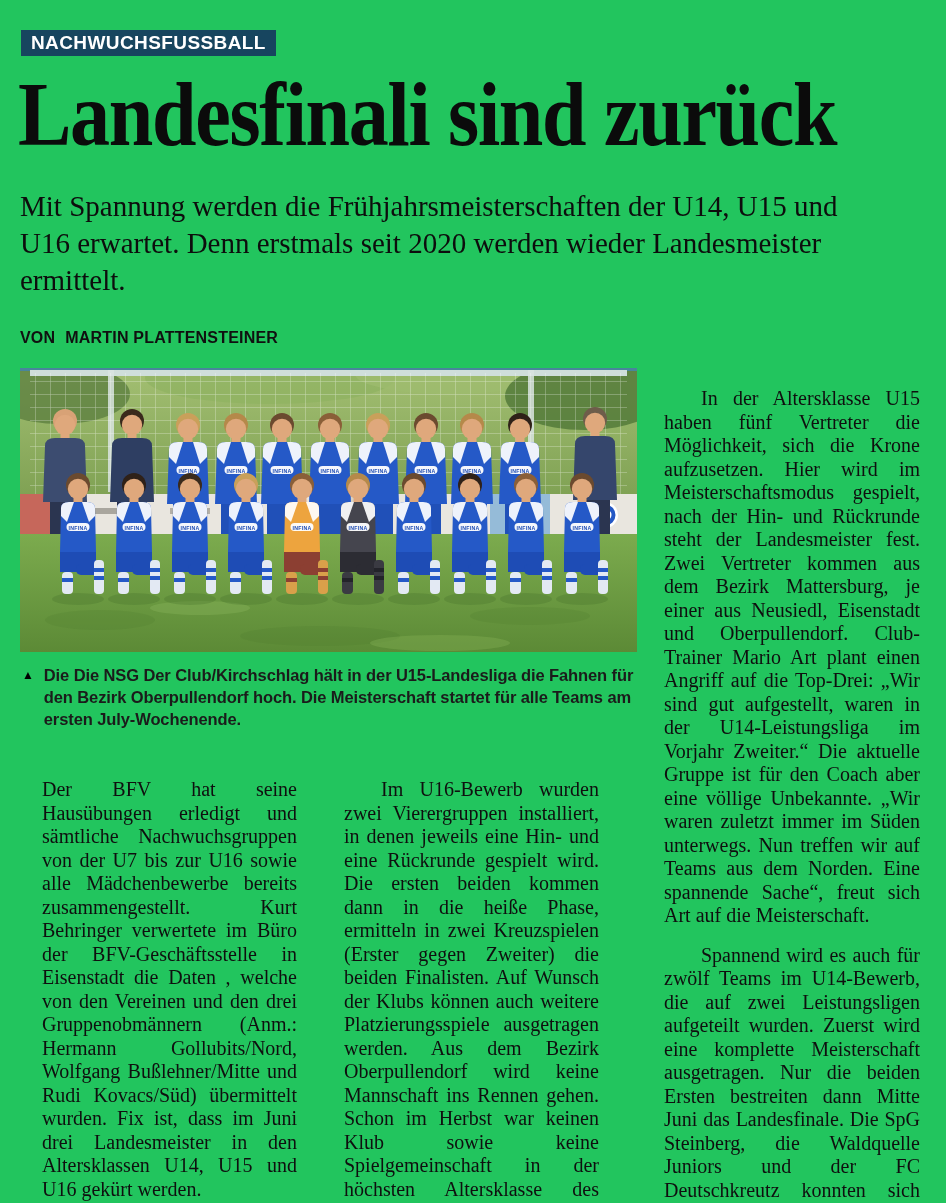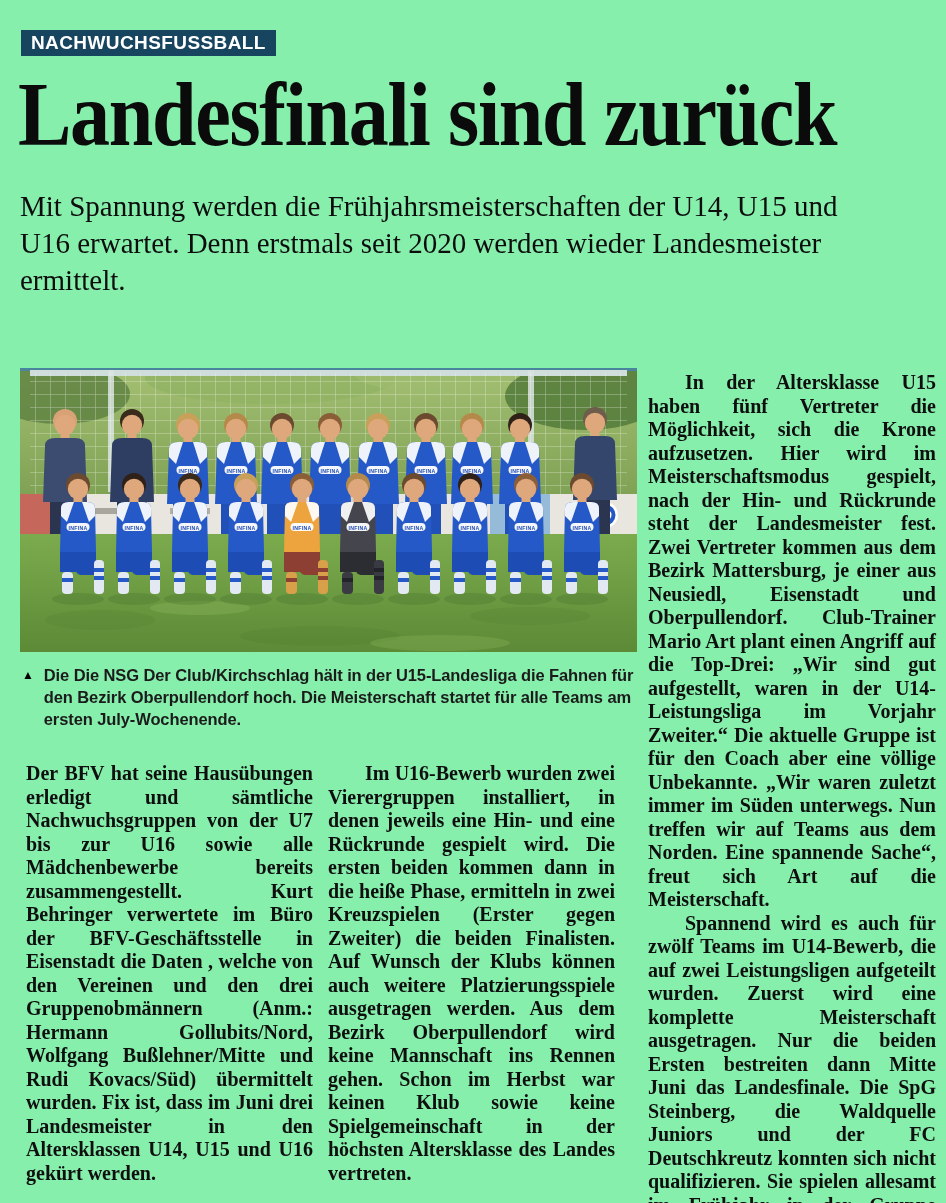--- a/index.html
+++ b/index.html
@@ -1,21 +1,21 @@
 <!DOCTYPE html>
 <html lang="de"><head>
 <meta charset="utf-8">
 <style>
   * { box-sizing: border-box; margin: 0; padding: 0; }
   html, body { background: #ffffff; }
   .page {
     position: relative;
     width: 946px;
     height: 1203px;
-    background: #86efac;
+    background: #22c55e;
     font-family: "Liberation Serif", "DejaVu Serif", serif;
     overflow: hidden;
   }
   .kicker {
     position: absolute; left: 21px; top: 30px;
     background: #17455f; color: #ffffff;
     font: 700 19px/26px "Liberation Sans", "DejaVu Sans", sans-serif;
     padding: 0 10px; letter-spacing: 0.4px;
   }
   .headline {
@@ -47,37 +47,40 @@
     font: 600 16.5px/22px "Liberation Sans", "DejaVu Sans", sans-serif;
     color: #1b1b1b; letter-spacing: -0.1px;
   }
   .caption .tri { font-size: 12px; line-height: 22px; color: #000; flex: 0 0 auto; }
   .bodycol {
     position: absolute; width: 287px;
     font: 400 20px/23.5px "Liberation Serif", "DejaVu Serif", serif;
     color: #0f0f0f; text-align: justify;
     hyphens: auto; -webkit-hyphens: auto;
   }
-  .bodycol p { margin: 0; font-weight: bold; }
+  .bodycol p { margin: 16px; }
   .bodycol p.indent { text-indent: 37px; }
   #col1 { left: 26px;  top: 762px; }
   #col2 { left: 328px; top: 762px; }
   #col3 { left: 648px; top: 371px; width: 288px; }
 </style>
 </head>
 <body>
 
 <div class="page">
 
   <div class="kicker">NACHWUCHSFUSSBALL</div>
 
   <h1 class="headline">Landesfinali sind zurück</h1>
 
   <p class="lede">Mit Spannung werden die Frühjahrsmeisterschaften der U14, U15 und U16 erwartet. Denn erstmals seit 2020 werden wieder Landesmeister ermittelt.</p>
 
+  <div class="byline">
+    <span class="von">VON</span><span>MARTIN PLATTENSTEINER</span>
+  </div>
 
   <div class="photo-frame">
     <svg viewBox="0 0 617 284" width="617" height="284">
       <defs>
         <linearGradient id="hillGrad" x1="0" y1="0" x2="0" y2="1">
           <stop offset="0" stop-color="#a3bf72"></stop>
             <stop offset="1" stop-color="#74984a"></stop>
         </linearGradient>
         <linearGradient id="grassGrad" x1="0" y1="0" x2="0" y2="1">
           <stop offset="0" stop-color="#7cab4e"></stop>

